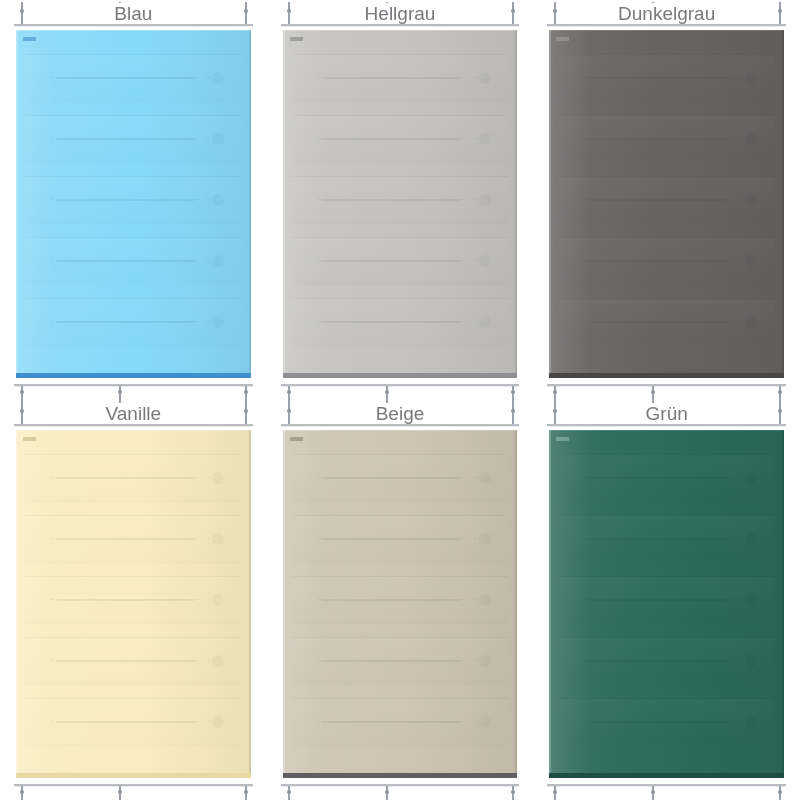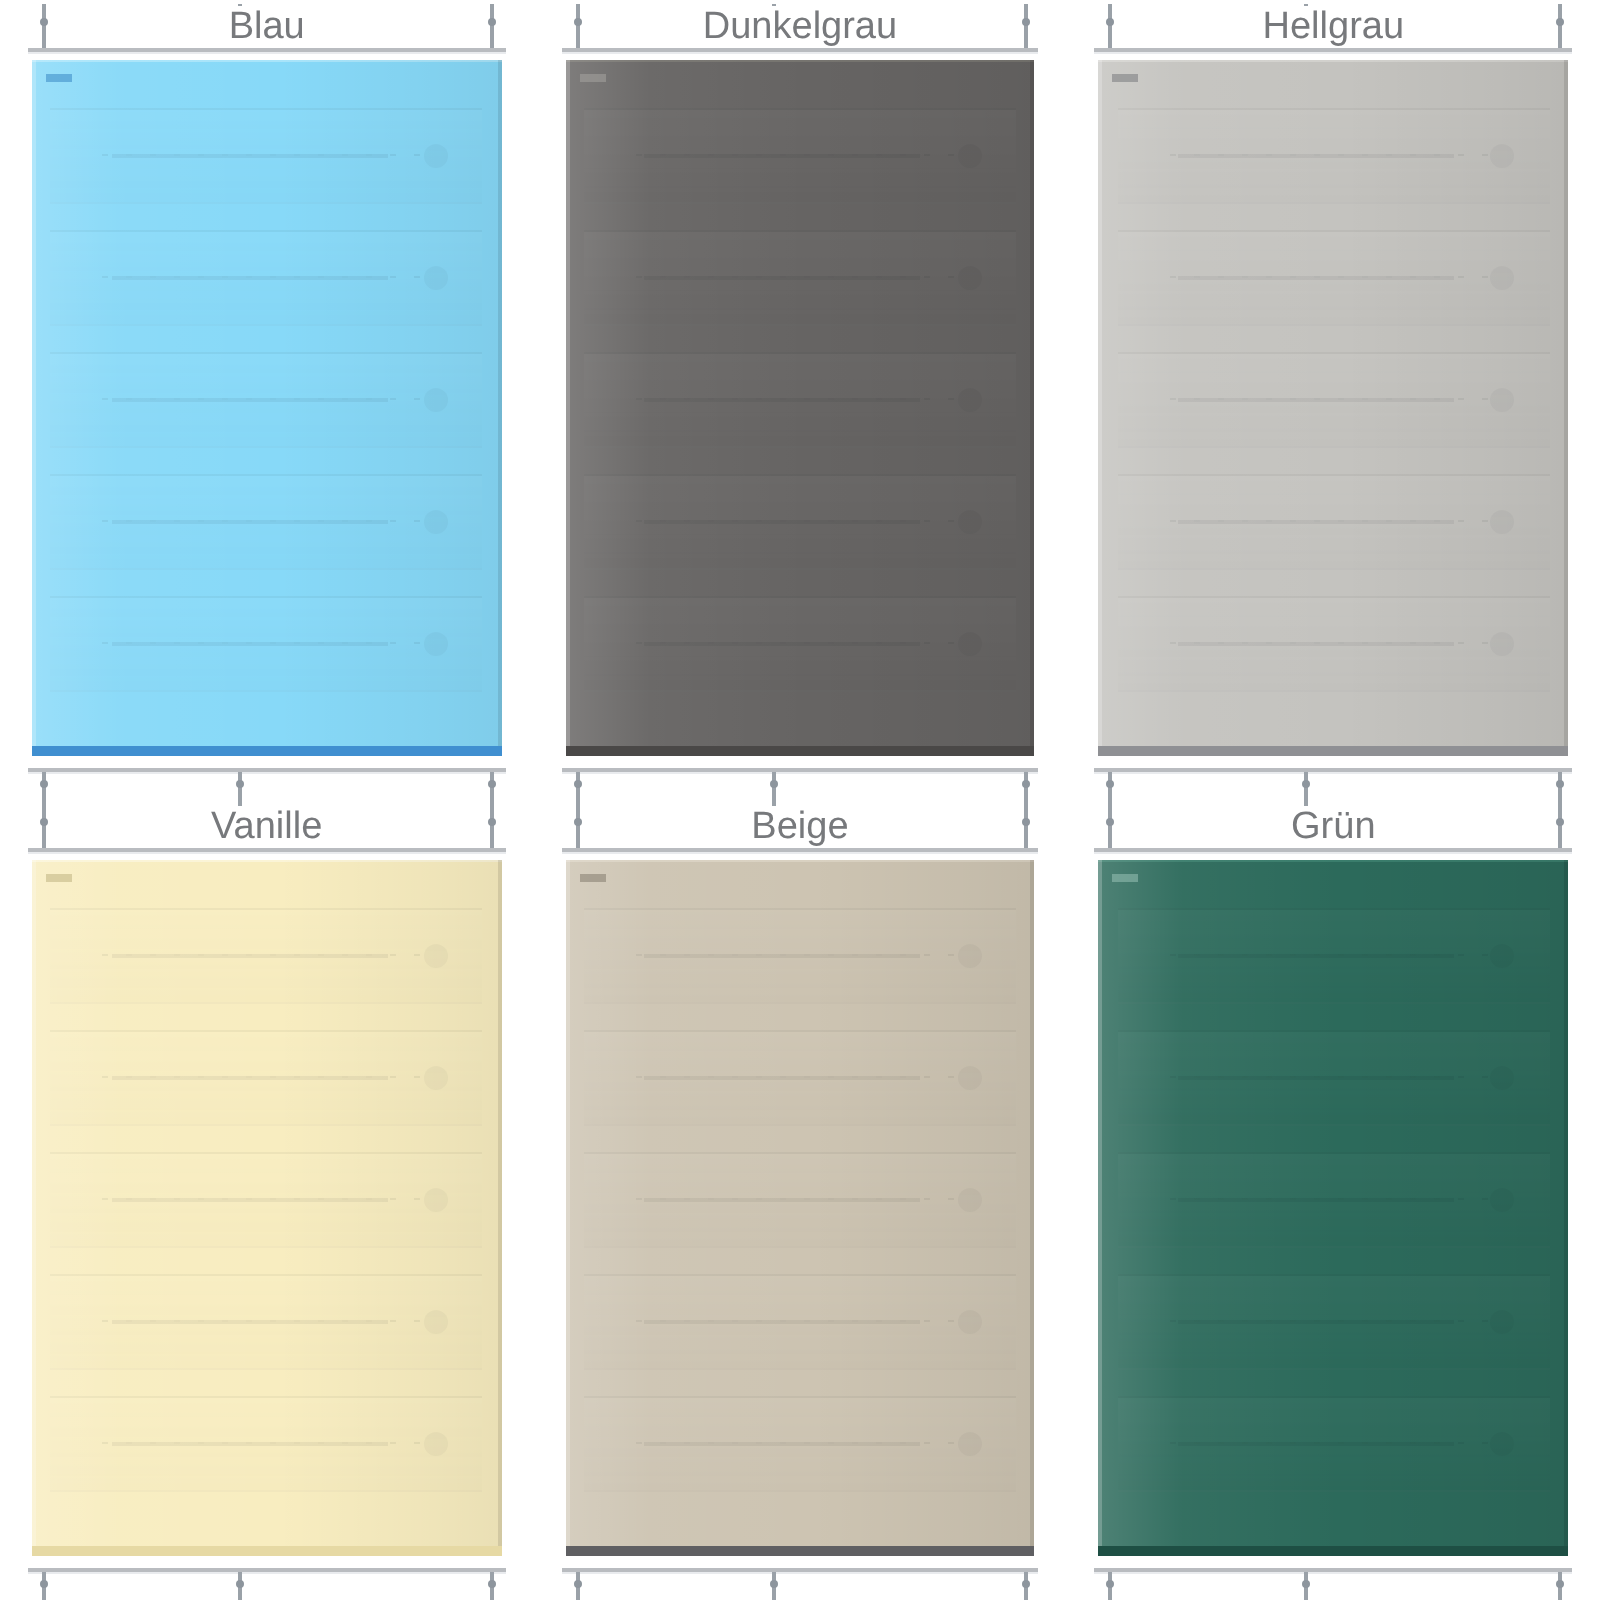--- a/index.html
+++ b/index.html
@@ -289,20 +289,75 @@
         <div class="dim-ticks">
             <div class="dim-tick" style="left: 3%;"></div>
             <div class="dim-tick" style="left: 44%;"></div>
             <div class="dim-tick" style="left: 97%;"></div>
           </div>
       </div>
     </div>
 
     <div class="variant-cell">
       <div class="cabinet">
+        <div class="cabinet-body" style="background: rgb(196, 195, 191);">
+          <div class="cabinet-top-line" style="background: rgb(210, 209, 205);"></div>
+          <div class="cabinet-shelves">
+              <div class="shelf-band" style="top: 7%;">
+                <div class="shelf-dots"></div>
+                <div class="shelf-handle"></div>
+                <div class="shelf-knob"></div>
+              </div>
+              <div class="shelf-band" style="top: 24.5%;">
+                <div class="shelf-dots"></div>
+                <div class="shelf-handle"></div>
+                <div class="shelf-knob"></div>
+              </div>
+              <div class="shelf-band" style="top: 42%;">
+                <div class="shelf-dots"></div>
+                <div class="shelf-handle"></div>
+                <div class="shelf-knob"></div>
+              </div>
+              <div class="shelf-band" style="top: 59.5%;">
+                <div class="shelf-dots"></div>
+                <div class="shelf-handle"></div>
+                <div class="shelf-knob"></div>
+              </div>
+              <div class="shelf-band" style="top: 77%;">
+                <div class="shelf-dots"></div>
+                <div class="shelf-handle"></div>
+                <div class="shelf-knob"></div>
+              </div>
+            </div>
+          <div class="cabinet-shade"></div>
+          <div class="cabinet-edge-l"></div>
+          <div class="cabinet-edge-r"></div>
+          <div class="cabinet-tag" style="background: rgb(111, 114, 118);"></div>
+          <div class="cabinet-plinth" style="background: rgb(143, 144, 148);"></div>
+        </div>
+      </div>
+      <div class="dim-top">
+        <div class="dim-ticks">
+            <div class="dim-tick" style="left: 3%;"></div>
+            <div class="dim-tick" style="left: 44%;"></div>
+            <div class="dim-tick" style="left: 97%;"></div>
+          </div>
+        <div class="dim-label">Hellgrau</div>
+      </div>
+      <div class="dim-bottom">
+        <div class="dim-ticks">
+            <div class="dim-tick" style="left: 3%;"></div>
+            <div class="dim-tick" style="left: 44%;"></div>
+            <div class="dim-tick" style="left: 97%;"></div>
+          </div>
+      </div>
+    </div>
+
+    <div class="variant-cell">
+      <div class="cabinet">
         <div class="cabinet-body" style="background: rgb(102, 100, 99);">
           <div class="cabinet-top-line" style="background: rgb(118, 116, 111);"></div>
           <div class="cabinet-shelves">
               <div class="shelf-band" style="top: 7%;">
                 <div class="shelf-dots"></div>
                 <div class="shelf-handle"></div>
                 <div class="shelf-knob"></div>
               </div>
               <div class="shelf-band" style="top: 24.5%;">
                 <div class="shelf-dots"></div>
@@ -344,75 +399,20 @@
         <div class="dim-ticks">
             <div class="dim-tick" style="left: 3%;"></div>
             <div class="dim-tick" style="left: 44%;"></div>
             <div class="dim-tick" style="left: 97%;"></div>
           </div>
       </div>
     </div>
 
     <div class="variant-cell">
       <div class="cabinet">
-        <div class="cabinet-body" style="background: rgb(196, 195, 191);">
-          <div class="cabinet-top-line" style="background: rgb(210, 209, 205);"></div>
-          <div class="cabinet-shelves">
-              <div class="shelf-band" style="top: 7%;">
-                <div class="shelf-dots"></div>
-                <div class="shelf-handle"></div>
-                <div class="shelf-knob"></div>
-              </div>
-              <div class="shelf-band" style="top: 24.5%;">
-                <div class="shelf-dots"></div>
-                <div class="shelf-handle"></div>
-                <div class="shelf-knob"></div>
-              </div>
-              <div class="shelf-band" style="top: 42%;">
-                <div class="shelf-dots"></div>
-                <div class="shelf-handle"></div>
-                <div class="shelf-knob"></div>
-              </div>
-              <div class="shelf-band" style="top: 59.5%;">
-                <div class="shelf-dots"></div>
-                <div class="shelf-handle"></div>
-                <div class="shelf-knob"></div>
-              </div>
-              <div class="shelf-band" style="top: 77%;">
-                <div class="shelf-dots"></div>
-                <div class="shelf-handle"></div>
-                <div class="shelf-knob"></div>
-              </div>
-            </div>
-          <div class="cabinet-shade"></div>
-          <div class="cabinet-edge-l"></div>
-          <div class="cabinet-edge-r"></div>
-          <div class="cabinet-tag" style="background: rgb(111, 114, 118);"></div>
-          <div class="cabinet-plinth" style="background: rgb(143, 144, 148);"></div>
-        </div>
-      </div>
-      <div class="dim-top">
-        <div class="dim-ticks">
-            <div class="dim-tick" style="left: 3%;"></div>
-            <div class="dim-tick" style="left: 44%;"></div>
-            <div class="dim-tick" style="left: 97%;"></div>
-          </div>
-        <div class="dim-label">Hellgrau</div>
-      </div>
-      <div class="dim-bottom">
-        <div class="dim-ticks">
-            <div class="dim-tick" style="left: 3%;"></div>
-            <div class="dim-tick" style="left: 44%;"></div>
-            <div class="dim-tick" style="left: 97%;"></div>
-          </div>
-      </div>
-    </div>
-
-    <div class="variant-cell">
-      <div class="cabinet">
         <div class="cabinet-body" style="background: rgb(248, 237, 192);">
           <div class="cabinet-top-line" style="background: rgb(251, 244, 214);"></div>
           <div class="cabinet-shelves">
               <div class="shelf-band" style="top: 7%;">
                 <div class="shelf-dots"></div>
                 <div class="shelf-handle"></div>
                 <div class="shelf-knob"></div>
               </div>
               <div class="shelf-band" style="top: 24.5%;">
                 <div class="shelf-dots"></div>

